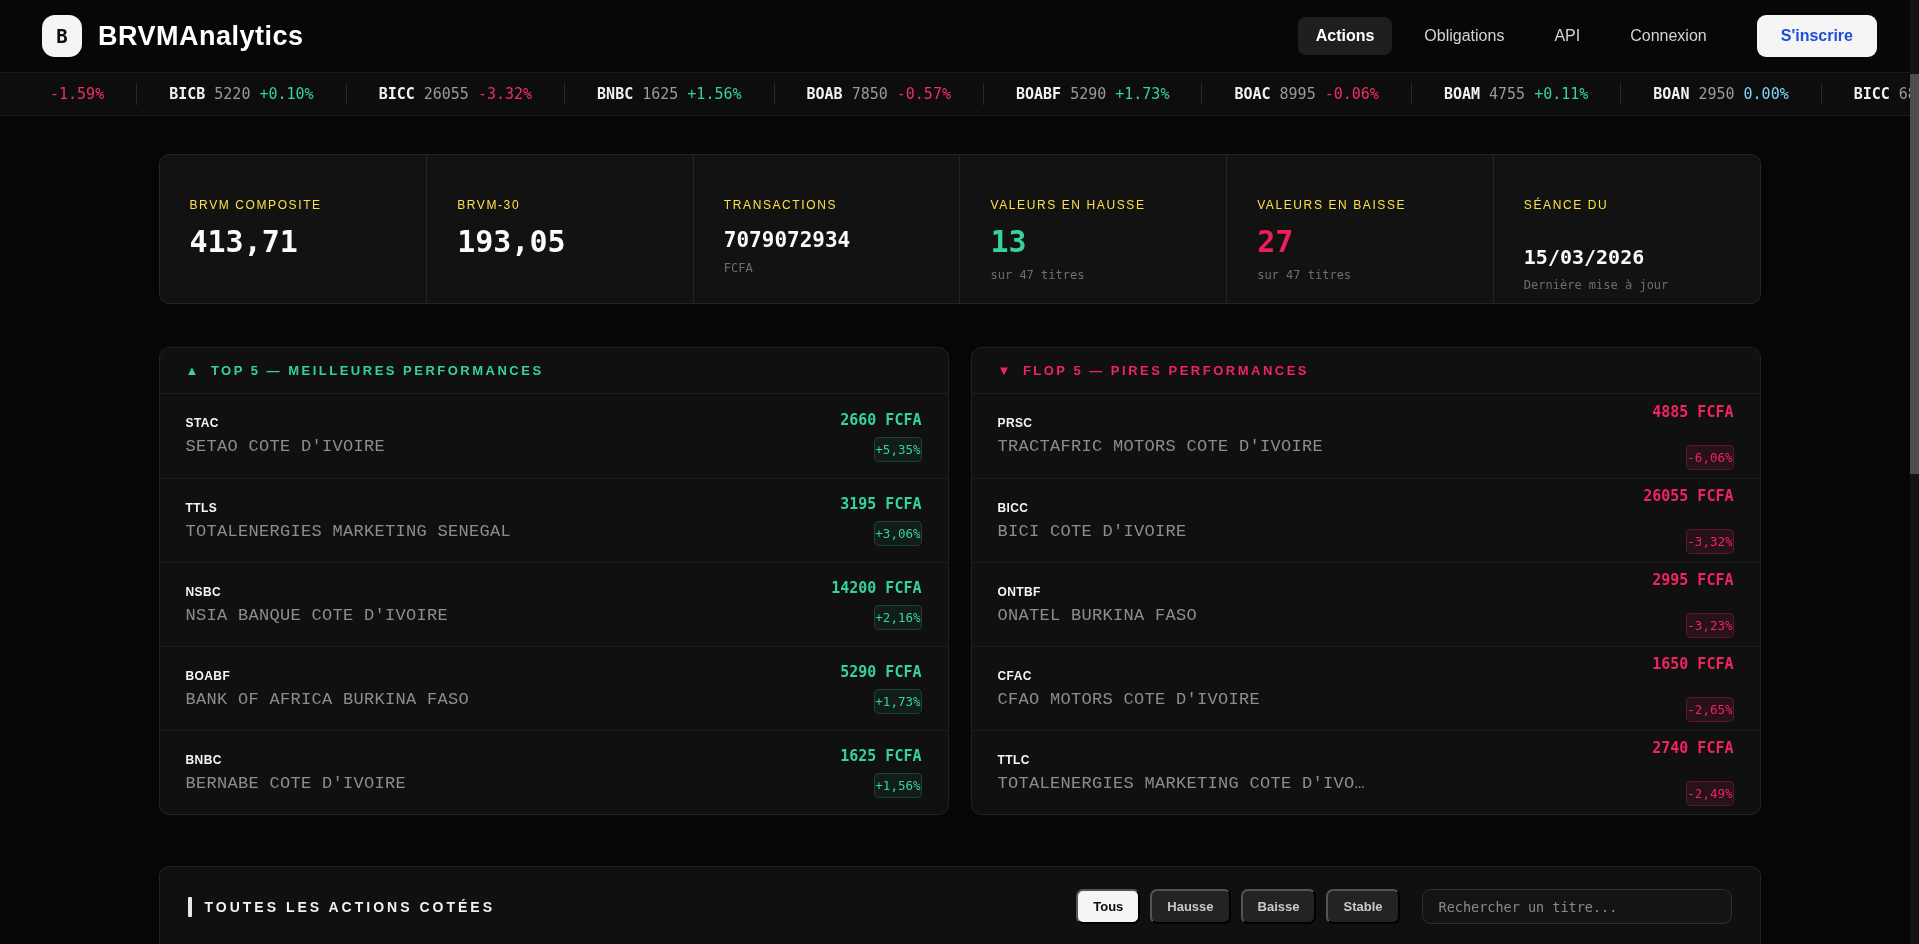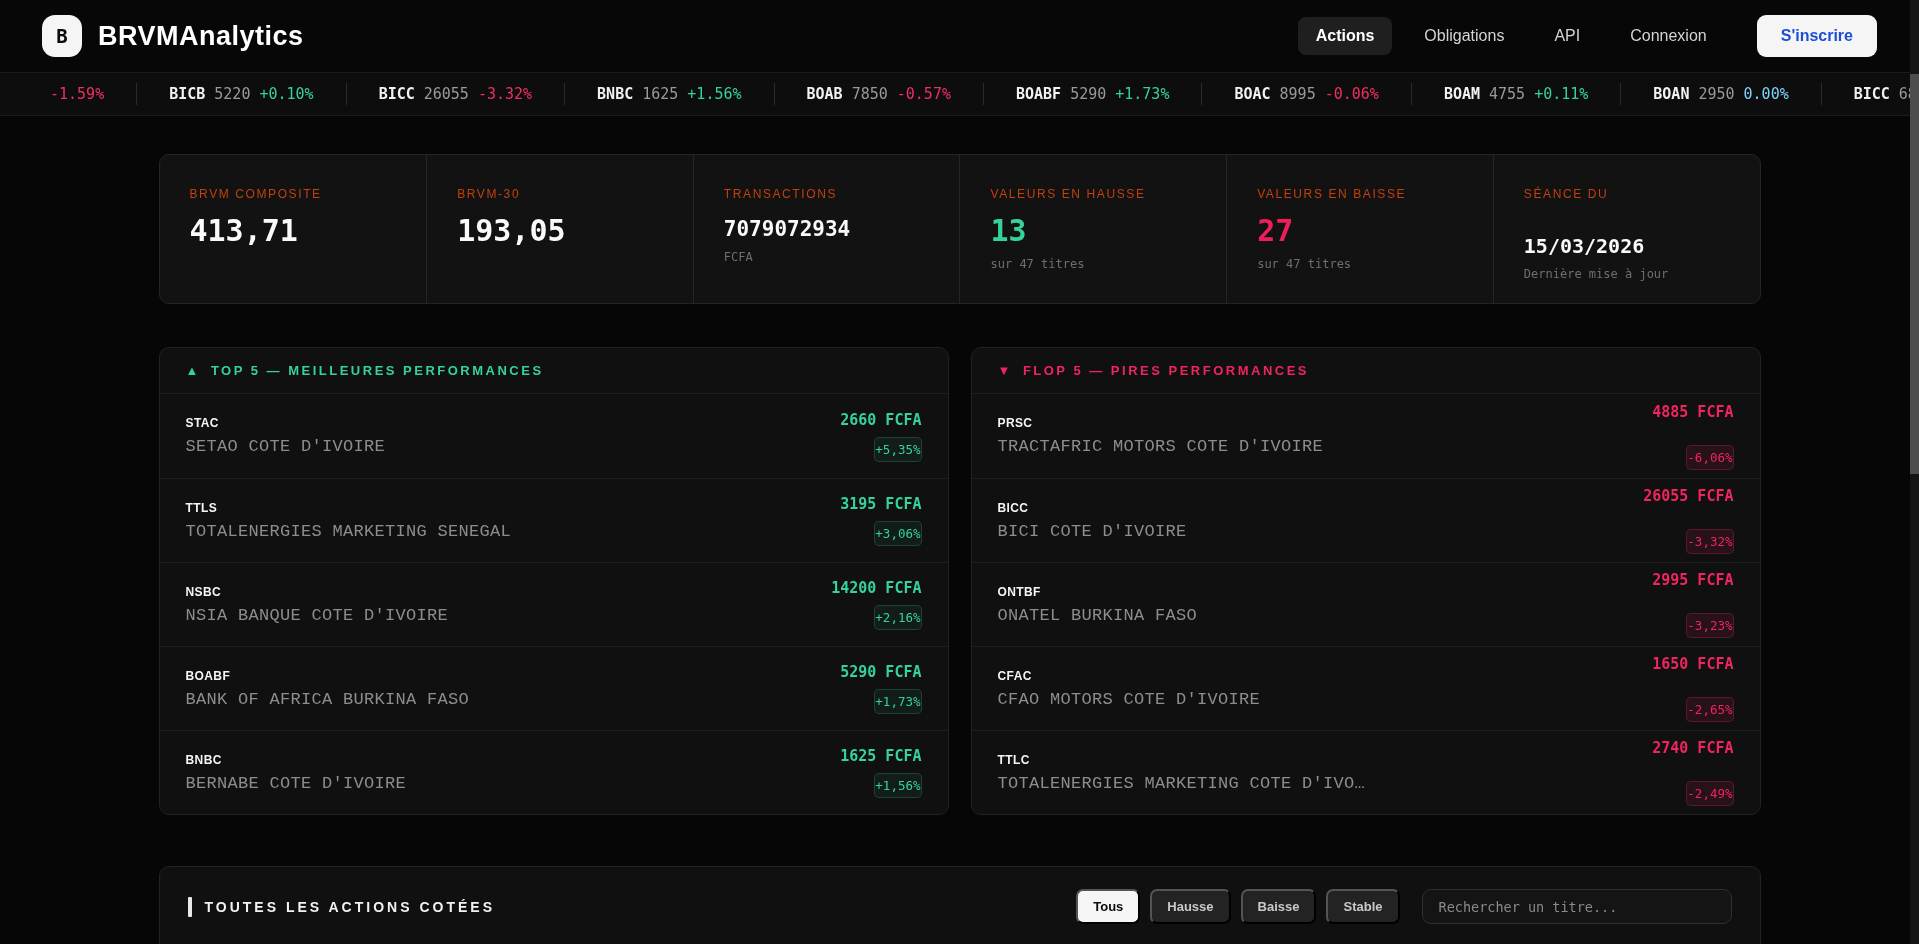--- a/index.html
+++ b/index.html
@@ -30,21 +30,21 @@
   .tprice { color:#9a9a9a; }
   .up { color:#34d399; } .down { color:#ef2f62; } .zero { color:#7dd3fc; }
 
   .content { width:1602px; margin:0 auto; }
 
   
   .stats { margin-top:38px; height:150px; background:#121212; border:1px solid #252525;
     border-radius:10px; display:grid; grid-template-columns:repeat(6,1fr); overflow:hidden; }
   .stat { padding:32px 0 0 30px; }
   .stat + .stat { border-left:1px solid #252525; }
-  .stat-label { font-size:12px; letter-spacing:1.6px; color:#c2410c; }
+  .stat-label { font-size:12px; letter-spacing:1.6px; color:#fde047;margin-top:11px; }
   .stat-value { margin-top:12px; font-family:"DejaVu Sans Mono", monospace; font-weight:bold;
     font-size:30px; color:#fafafa; }
   .stat-value.mid { font-size:21px; margin-top:16px; }
   .stat-value.date { font-size:20px; margin-top:33px; }
   .stat-value.green { color:#34d399; } .stat-value.red { color:#ef1e5b; }
   .stat-sub { margin-top:9px; font-family:"DejaVu Sans Mono", monospace; font-size:12px; color:#6e6e6e; }
 
   
   .panels { margin-top:43px; display:grid; grid-template-columns:1fr 1fr; gap:22px; }
   .panel { background:#101010; border:1px solid #222222; border-radius:10px; overflow:hidden; }

